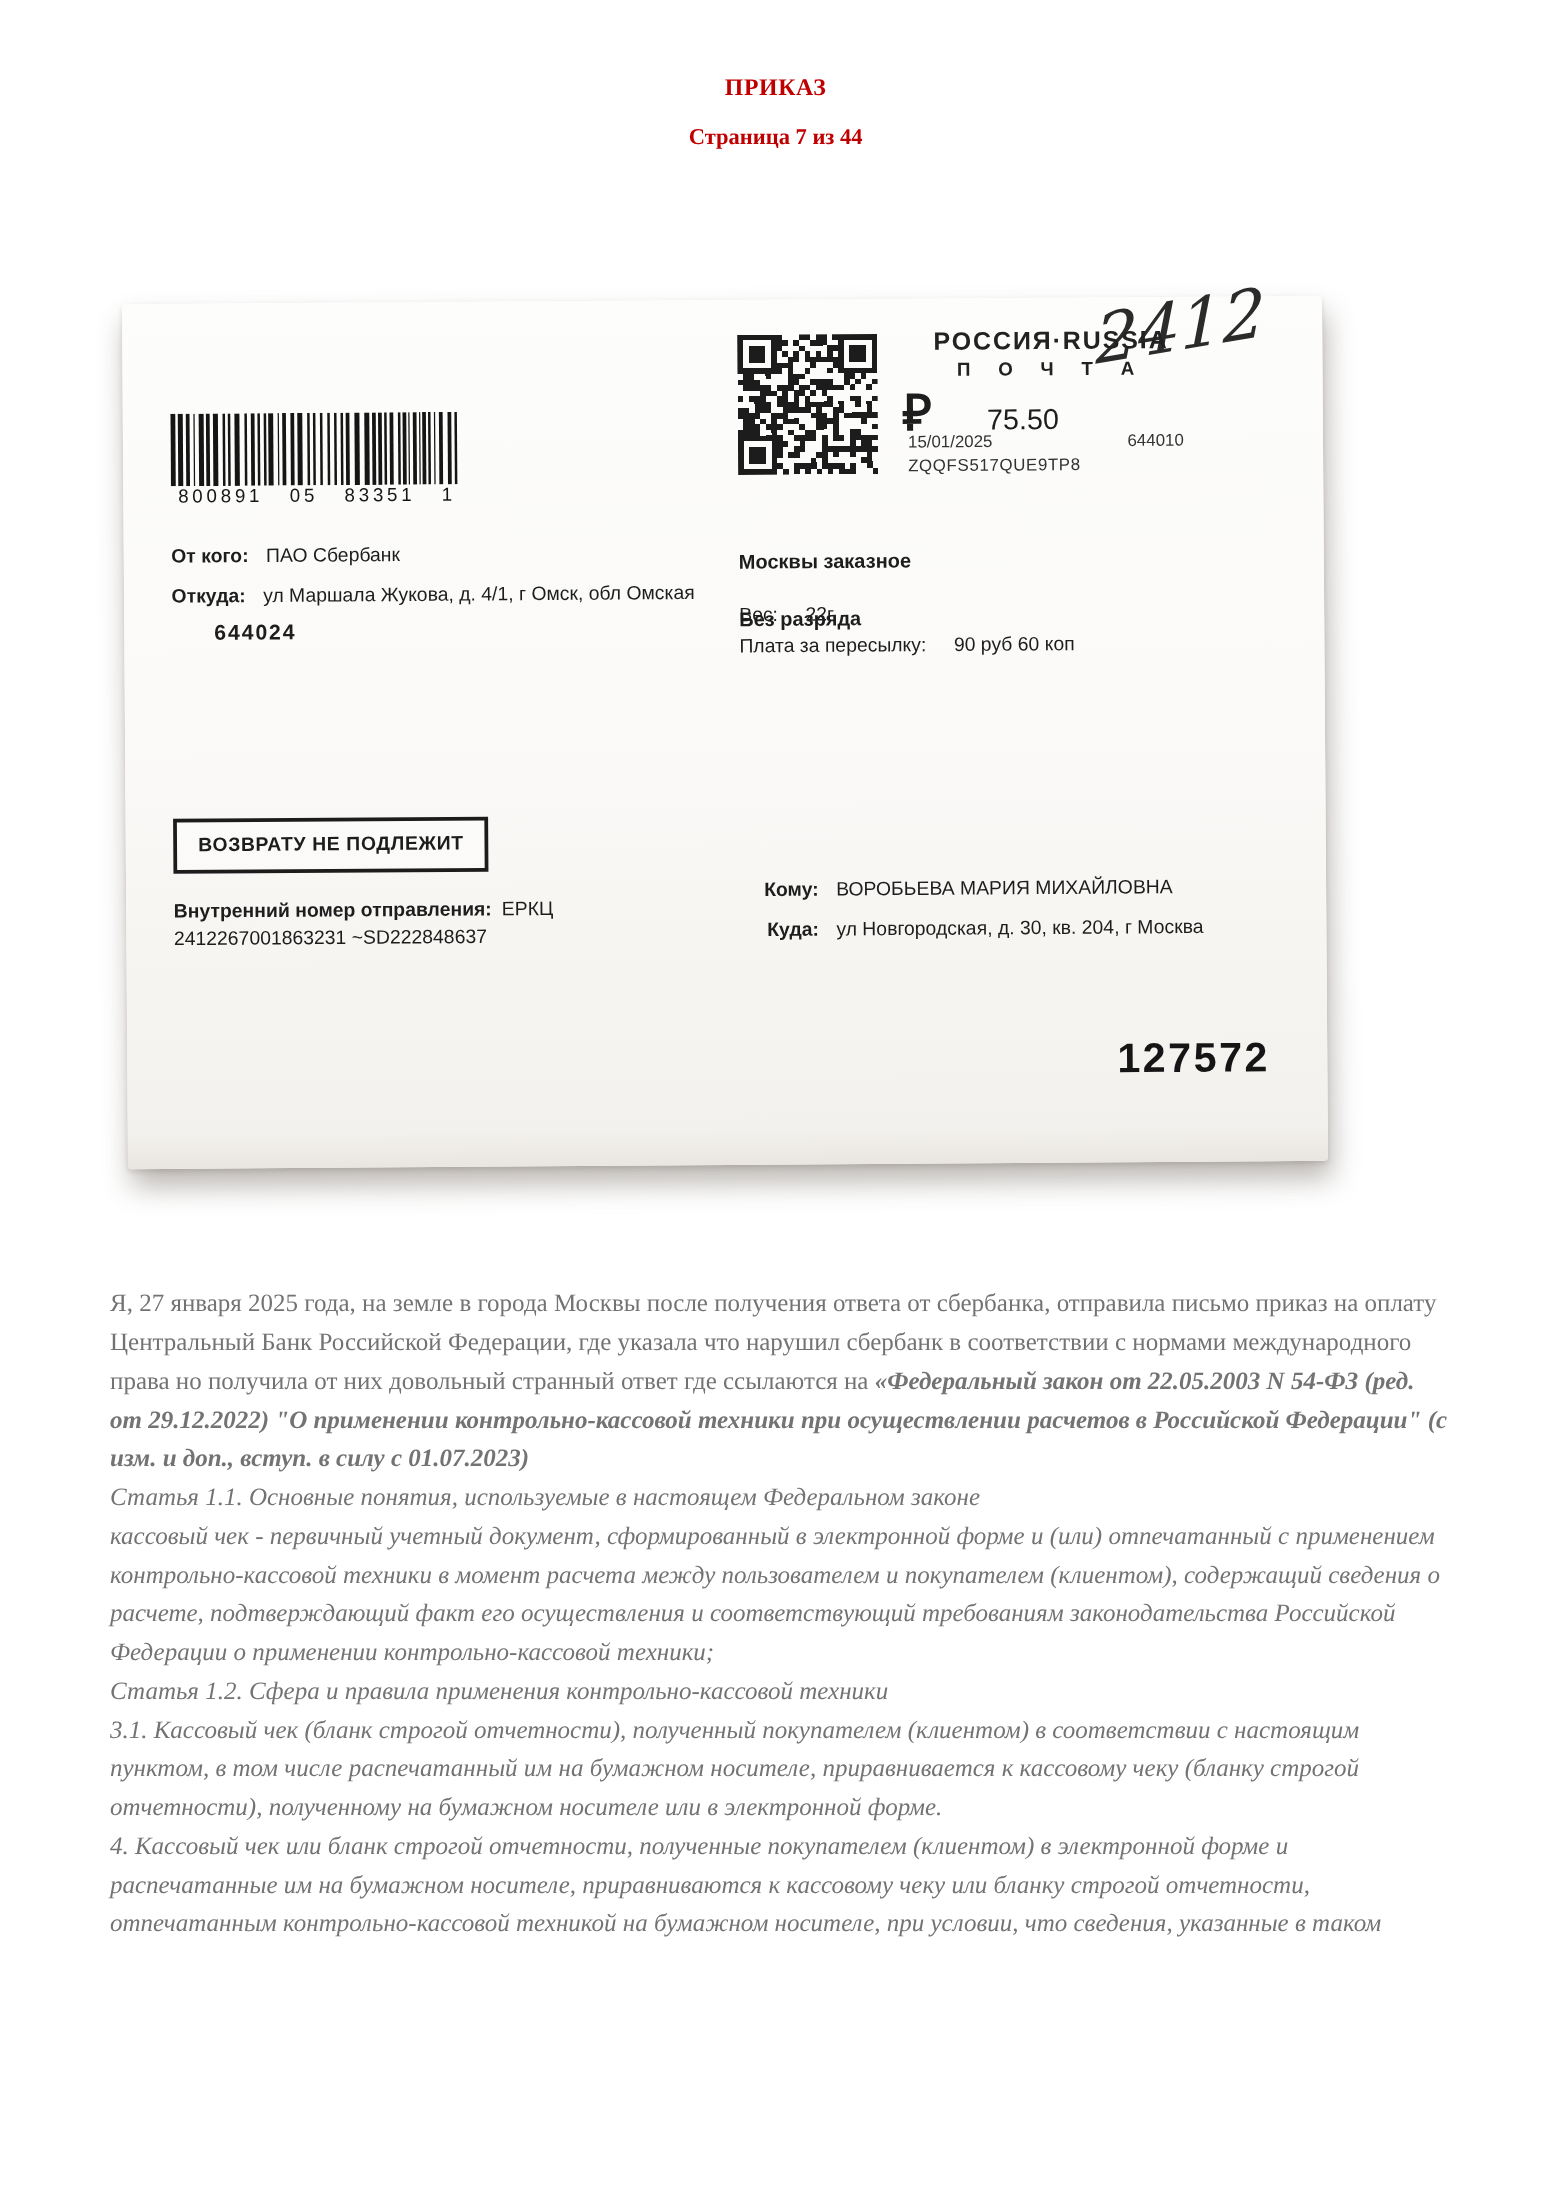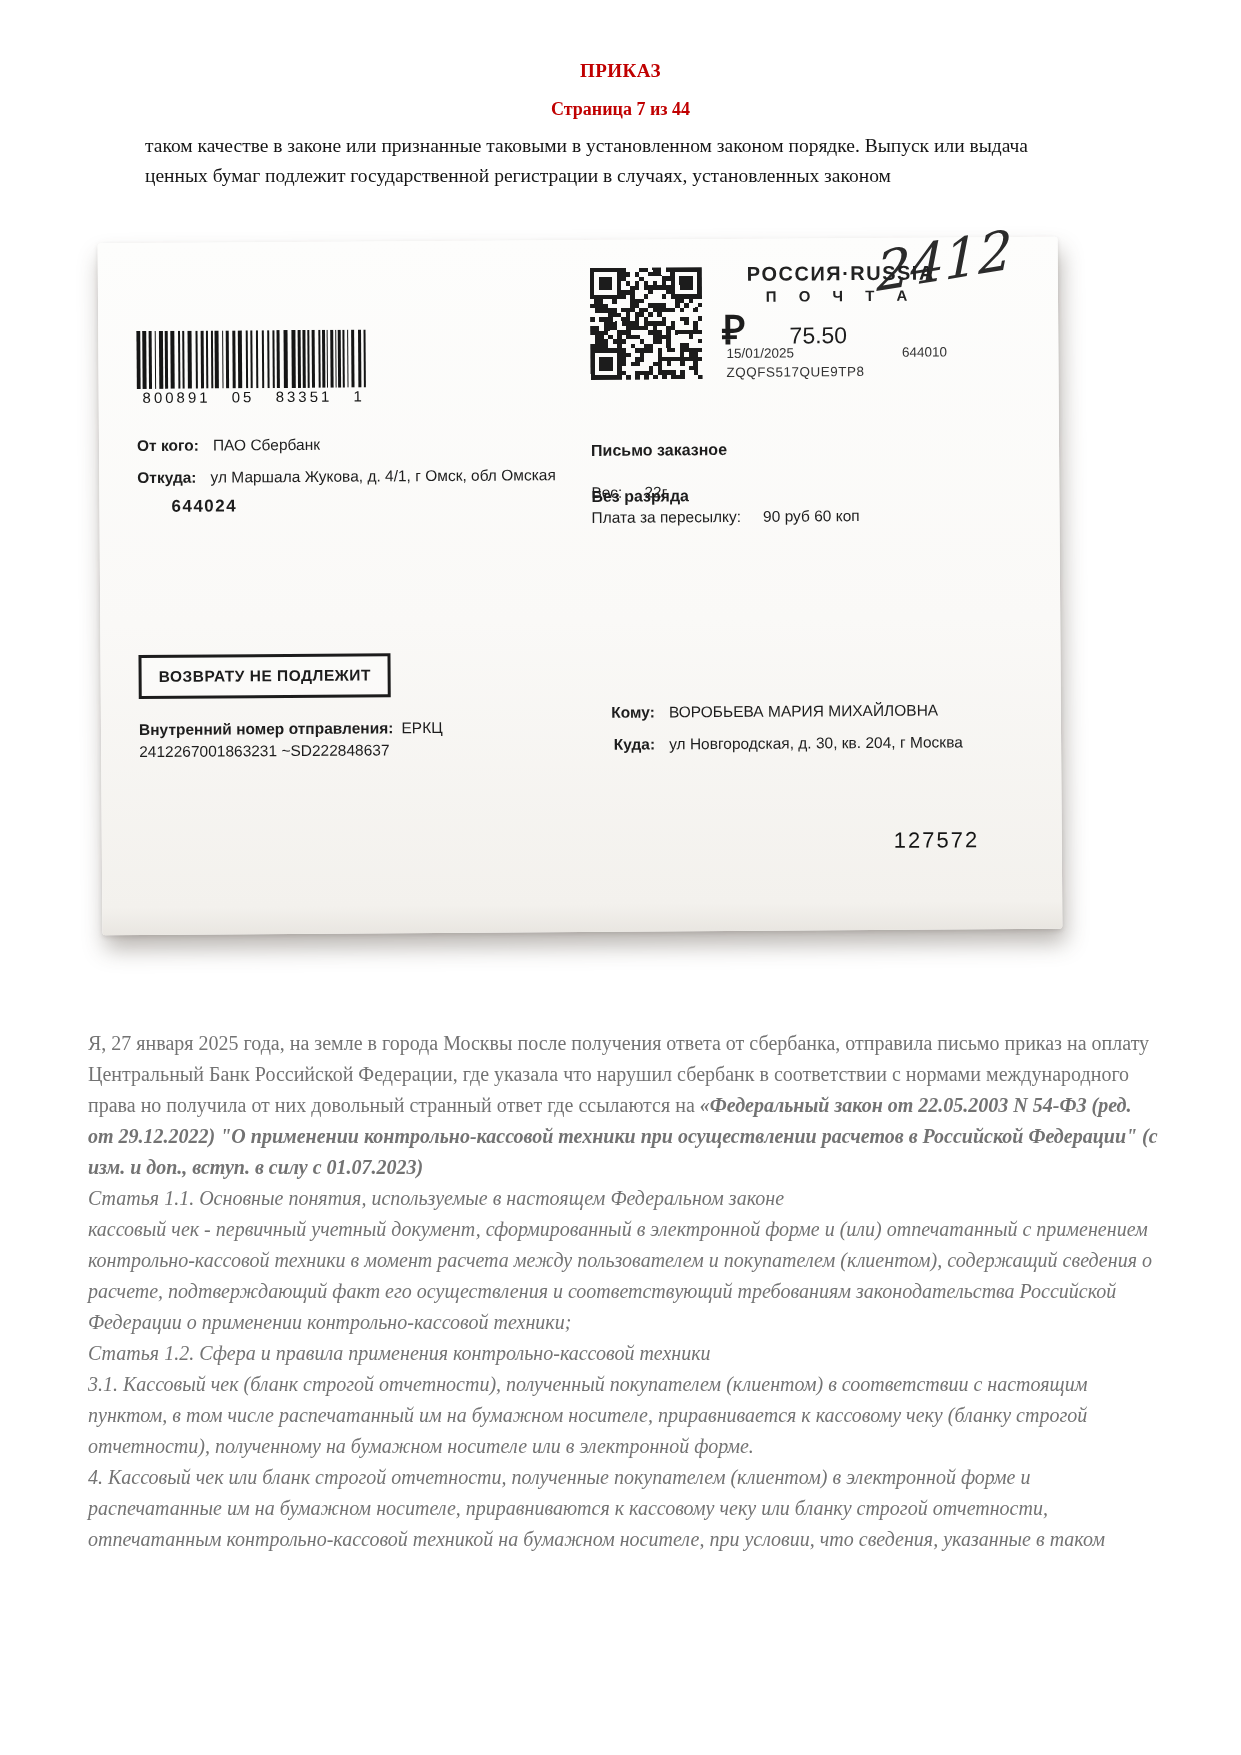--- a/index.html
+++ b/index.html
@@ -57,39 +57,38 @@
 
   .stamp-box{left:38px;top:412px;border:3px solid #1c1c1c;padding:10px 17px;
              font-weight:bold;font-size:15.5px;letter-spacing:.5px;background:rgba(255,255,255,.4);}
   .internal-line1{left:38px;top:478px;font-size:15.5px;}
   .internal-line1 .lbl{font-weight:bold;margin-right:8px;}
   .internal-line2{left:38px;top:500px;font-size:15.5px;}
 
   .to-row1{left:492px;top:464px;}
   .to-row2{left:492px;top:496px;}
   .to-row1 .lbl,.to-row2 .lbl{display:inline-block;width:62px;text-align:right;}
-  .dest-code{left:792px;top:590px;font-weight:normal;font-size:22px;letter-spacing:2px;color:#151515;}
+  .dest-code{left:792px;top:590px;font-weight:bold;font-size:33px;letter-spacing:2px;color:#151515;}
 
   
   .body-text{position:absolute;left:88px;top:1028px;width:1072px;font-size:20px;line-height:31px;color:#737373;}
   .body-text p{margin:0;}
   .bi{font-weight:bold;font-style:italic;}
   .it{font-style:italic;}
 </style>
 </head>
 <body>
 
 <div class="sheet">
 
   <div class="header">
     <div class="doc-title">ПРИКАЗ</div>
     <div class="doc-subtitle">Страница 7 из 44</div>
   </div>
 
-  <p class="intro">таком качестве в законе или признанные таковыми в установленном законом порядке. Выпуск или выдача ценных бумаг подлежит государственной регистрации в случаях, установленных законом</p>
 
   <div class="envelope">
 
     <div class="hand-number">2412</div>
 
     <div class="barcode-wrap">
       <div class="barcode-bars">
           <svg viewBox="0 0 234 100" preserveAspectRatio="none" width="100%" height="100%" fill="#151515">
             <rect x="0.0" y="0" width="4" height="100"></rect>
             <rect x="6.0" y="0" width="4" height="100"></rect>
@@ -501,21 +500,21 @@
     <div class="price-row">
       <span class="rub-sign">₽</span><span class="rub-amount">75.50</span>
     </div>
 
     <div class="meta-row">
       <span class="meta-date">15/01/2025</span><span class="meta-code">644010</span>
     </div>
     <div class="frank-code">ZQQFS517QUE9TP8</div>
 
     <div class="class-block">
-      <span class="class-line">Письмо заказное</span>
+      <span class="class-line">Москвы заказное</span>
       <span class="class-line">Без разряда</span>
     </div>
 
     <div class="row weight-row">
       <span class="lbl">Вес:</span><span class="val">22г</span>
     </div>
     <div class="row fee-row">
       <span class="lbl">Плата за пересылку:</span><span class="val">90 руб 60 коп</span>
     </div>
 

